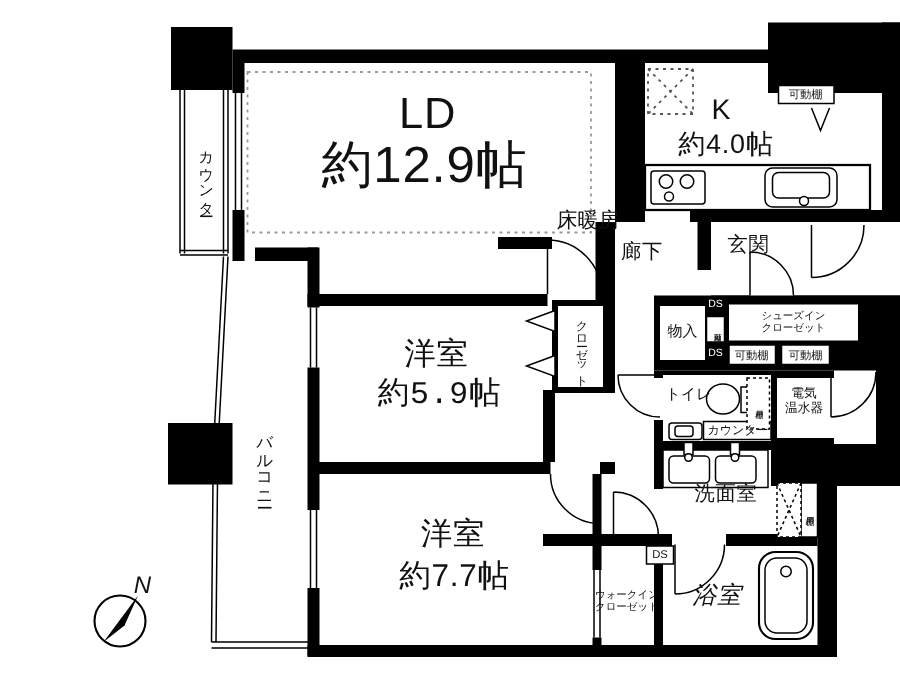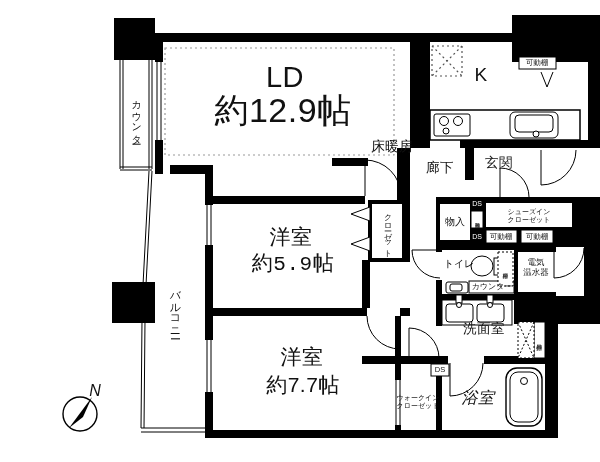--- a/index.html
+++ b/index.html
@@ -153,25 +153,26 @@
 
   <g>
     <circle cx="48" cy="414" r="17" fill="#fff" stroke="#000" stroke-width="1.4"></circle>
     <path d="M60,397 L37,428 L51,417 Z" fill="#000"></path>
   </g>
 </svg>
 
   <div class="lbl" style="left:253px;top:77px;font-size:29px;">LD</div>
   <div class="lbl" style="left:251px;top:110px;font-size:34px;">約12.9帖</div>
   <div class="lbl" style="left:449px;top:74px;font-size:19px;">K</div>
+  <div class="lbl" style="left:452px;top:96px;font-size:18px;">約4.0帖</div>
   <div class="lbl" style="left:259px;top:236px;font-size:21px;">洋室</div>
   <div class="lbl" style="left:261px;top:264px;font-size:21px;font-family:Liberation Mono, monospace;">約5.9帖</div>
   <div class="lbl" style="left:270px;top:356px;font-size:21px;">洋室</div>
   <div class="lbl" style="left:271px;top:384px;font-size:21px;">約7.7帖</div>
-  <div class="lbl" style="left:408px;top:168px;font-size:13.5px;">廊下</div>
+  <div class="lbl" style="left:396px;top:168px;font-size:13.5px;">廊下</div>
   <div class="lbl" style="left:467px;top:163px;font-size:13.5px;">玄関</div>
   <div class="lbl" style="left:427px;top:264px;font-size:10px;letter-spacing:0;">トイレ</div>
   <div class="lbl" style="left:452px;top:329px;font-size:13.5px;">洗面室</div>
   <div class="lbl" style="left:446px;top:398px;font-size:16px;font-style:italic;">浴室</div>
   <div class="lbl" style="left:504px;top:262px;font-size:8.5px;letter-spacing:0;">電気</div>
   <div class="lbl" style="left:504px;top:272px;font-size:8.5px;letter-spacing:0;">温水器</div>
   <div class="lbl" style="left:423px;top:222px;font-size:10px;letter-spacing:0;">物入</div>
   <div class="lbl" style="left:497px;top:211px;font-size:7px;letter-spacing:0;">シューズイン</div>
   <div class="lbl" style="left:497px;top:219px;font-size:7px;letter-spacing:0;">クローゼット</div>
   <div class="lbl" style="left:505px;top:63px;font-size:7.5px;letter-spacing:0;">可動棚</div>

